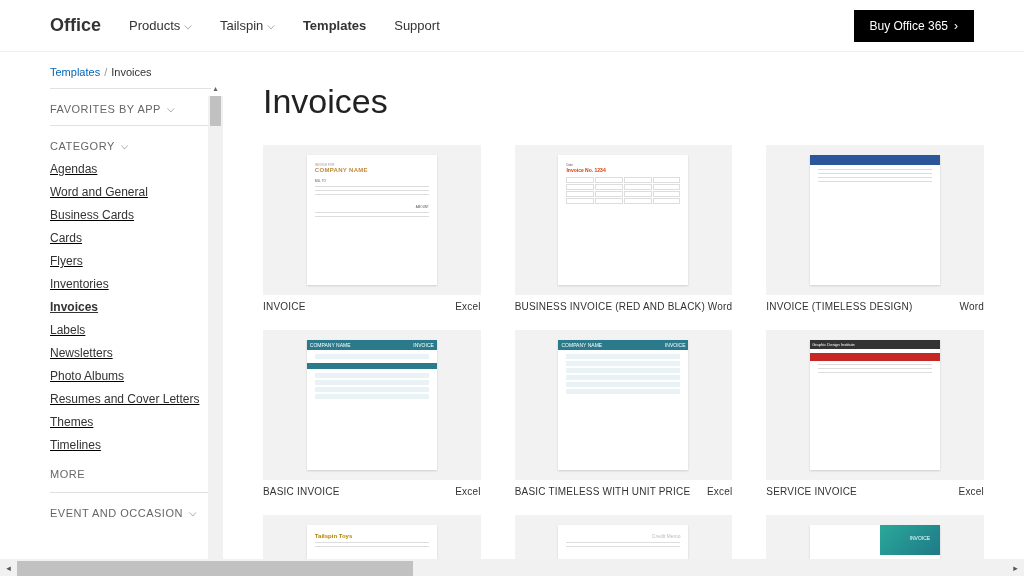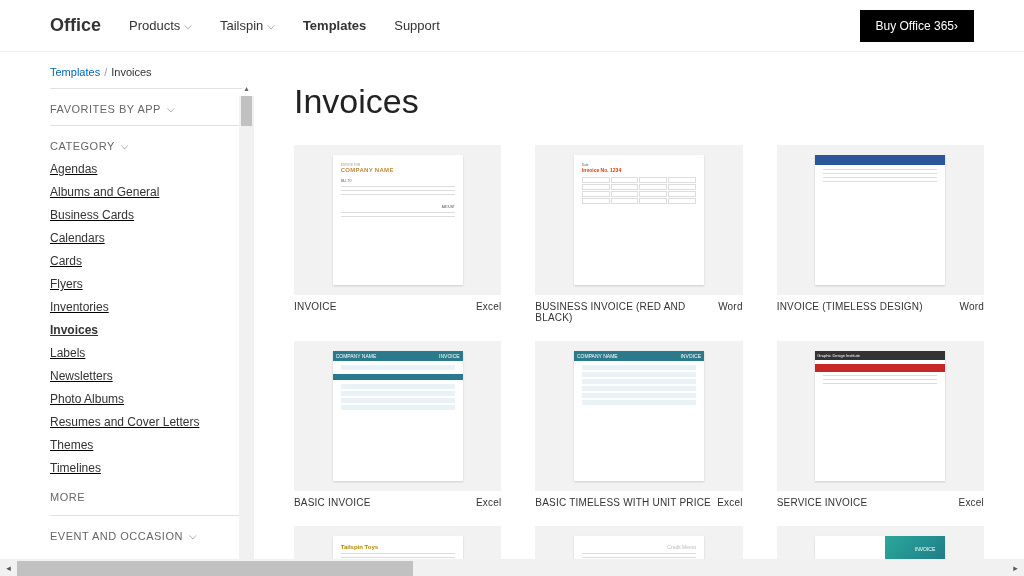--- a/index.html
+++ b/index.html
@@ -4,25 +4,25 @@
 <style>
 * { margin: 0; padding: 0; box-sizing: border-box; font-family: "Segoe UI", Arial, sans-serif; }
 body { background: #fff; overflow: hidden; width: 1024px; height: 576px; }
 
 .topbar { height: 52px; display: flex; align-items: center; padding: 0 50px 0 50px; border-bottom: 1px solid #eee; }
 .brand { font-size: 18px; font-weight: 600; color: #333; margin-right: 28px; }
 .nav { display: flex; gap: 28px; align-items: center; }
 .nav-item { font-size: 13px; color: #333; display: flex; align-items: center; gap: 4px; cursor: pointer; }
 .nav-item.active { font-weight: 600; }
 .spacer { flex: 1; }
-.cta { background: #000; color: #fff; font-size: 12px; padding: 9px 16px; display: flex; align-items: center; cursor: pointer; }
+.cta { background: #000; color: #fff; font-size: 12px; padding: 9px 16px; display: flex; align-items: center; gap: 6px; cursor: pointer; }
 .chev { font-size: 10px; color: #888; }
 
 .page { display: flex; height: calc(576px - 48px - 17px); }
-.sidebar-wrap { width: 254px; position: relative; overflow-y: auto; padding-left: 50px; padding-right: 12px; }
+.sidebar-wrap { width: 223px; position: relative; overflow-y: auto; padding-left: 50px; padding-right: 12px; }
 .sidebar-scroll-track { position: absolute; right: 0; top: 44px; bottom: 0; width: 15px; background: #f1f1f1; }
 .sidebar-scroll-thumb { position: absolute; left: 2px; right: 2px; top: 0; height: 30px; background: #c1c1c1; border-radius: 0; }
 .sidebar-scroll-arrow { position:absolute; left:0; right:0; height:15px; display:flex; align-items:center; justify-content:center; font-size:8px; color:#666; }
 
 .crumb { font-size: 11px; padding: 14px 0 10px; color: #333; }
 .crumb a { color: #0067b8; text-decoration: none; }
 .crumb .sep { color: #999; padding: 0 4px; }
 .hr { border: none; border-top: 1px solid #e1e1e1; }
 
 .sec-head { font-size: 11px; letter-spacing: 0.5px; color: #666; padding: 14px 0 10px; display:flex; align-items:center; gap:6px; cursor:pointer; }
@@ -99,23 +99,22 @@
         <span>FAVORITES BY APP</span>
         <span class="chev">⌵</span>
       </div>
     <hr class="hr">
     <div class="sec-head">
         <span>CATEGORY</span>
         <span class="chev">⌵</span>
       </div>
     <div class="cat-list" id="cat-list">
         <div class="cat-item">Agendas</div>
-        <div class="cat-item">Albums and General</div>
+        <div class="cat-item">Word and General</div>
         <div class="cat-item">Business Cards</div>
-        <div class="cat-item">Calendars</div>
         <div class="cat-item">Cards</div>
         <div class="cat-item">Flyers</div>
         <div class="cat-item">Inventories</div>
         <div class="cat-item sel">Invoices</div>
         <div class="cat-item">Labels</div>
         <div class="cat-item">Newsletters</div>
         <div class="cat-item">Photo Albums</div>
         <div class="cat-item">Resumes and Cover Letters</div>
         <div class="cat-item">Themes</div>
         <div class="cat-item">Timelines</div>

